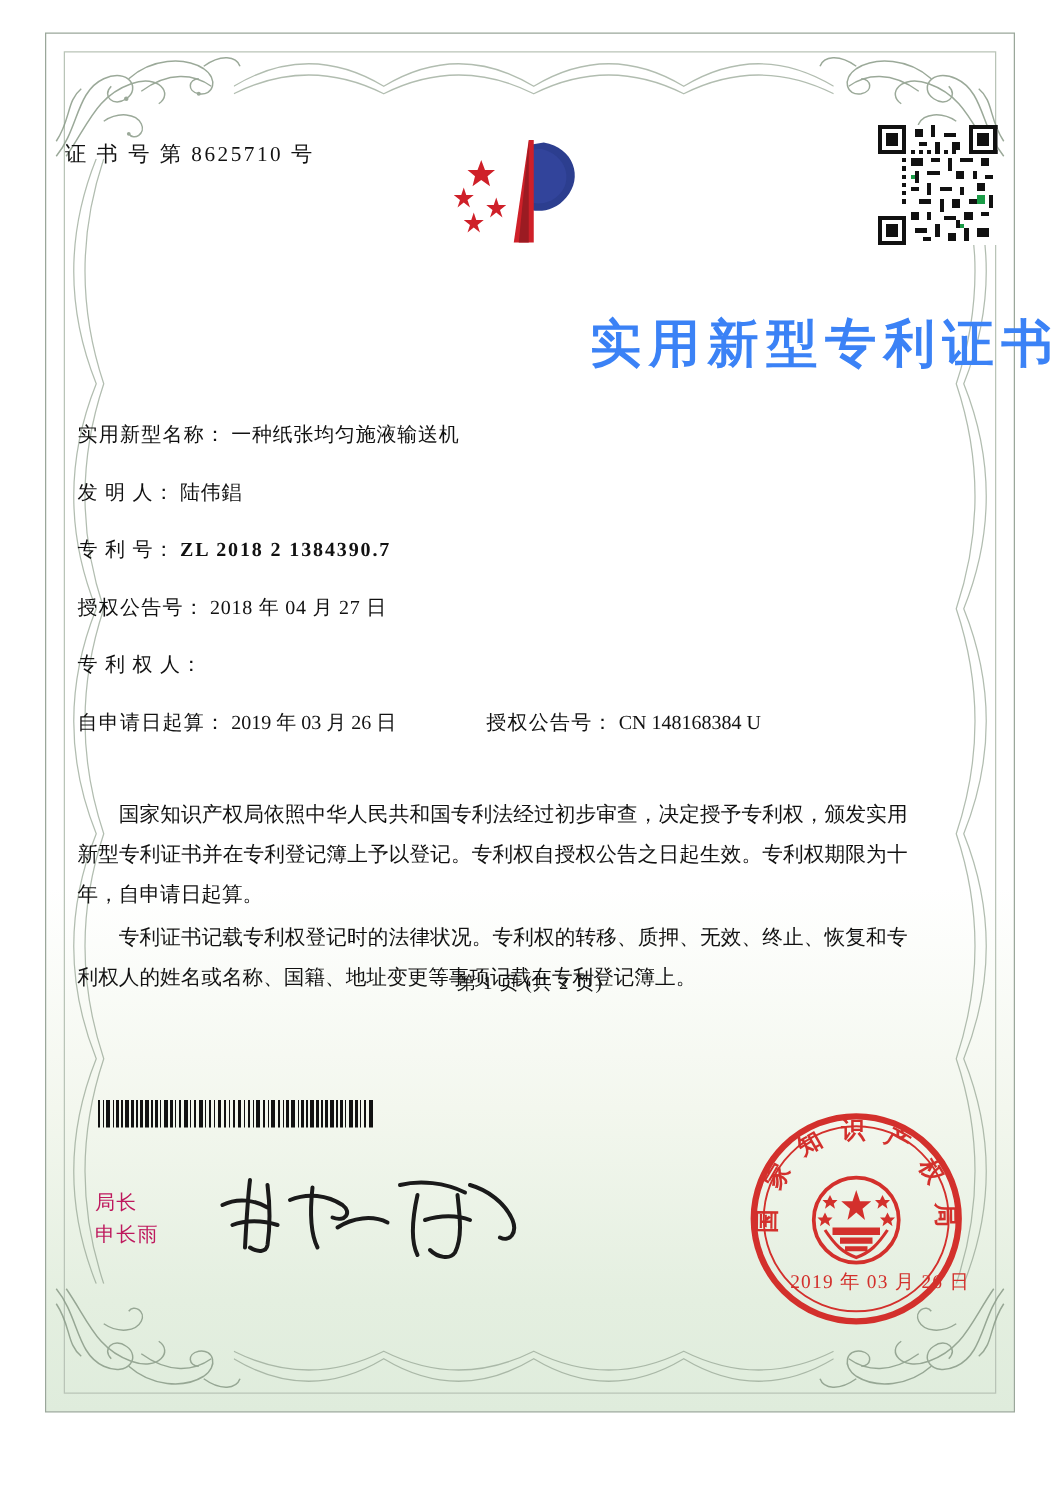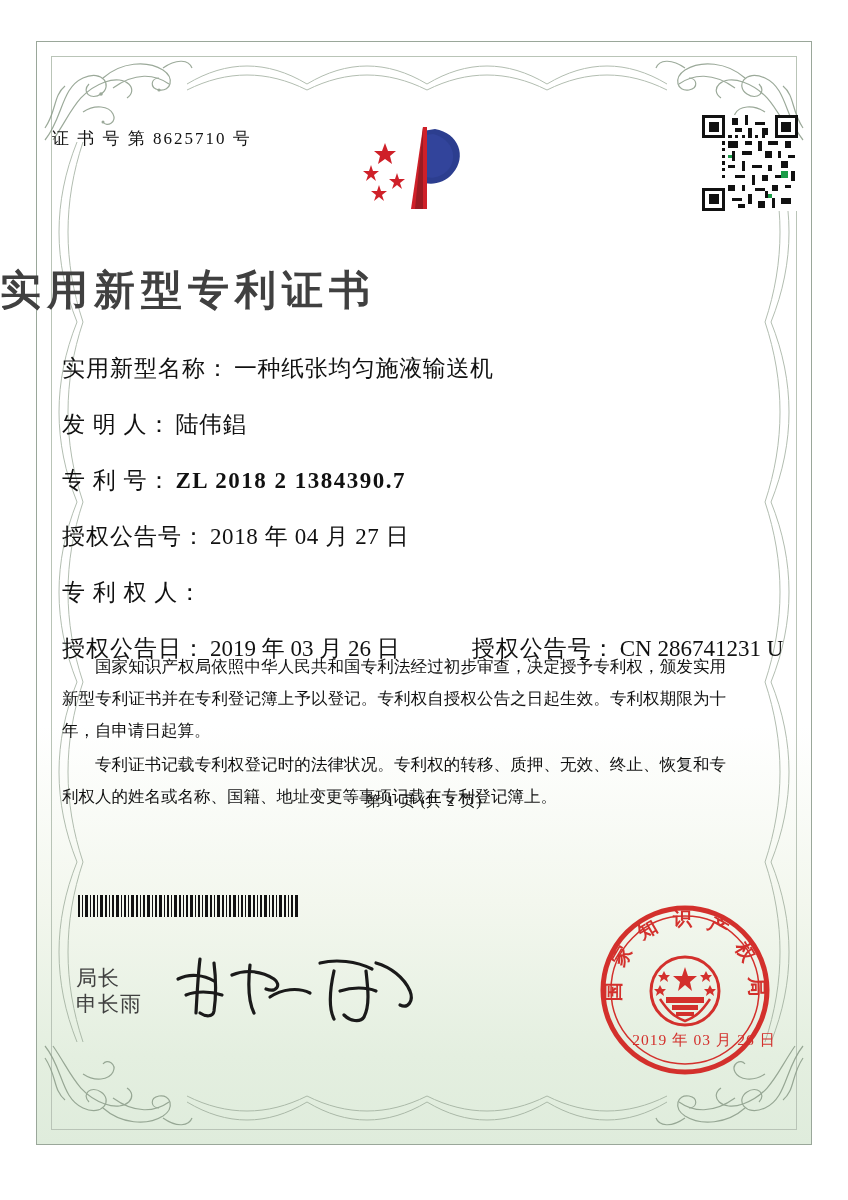--- a/index.html
+++ b/index.html
@@ -15,21 +15,20 @@
     position: relative;
     overflow: hidden;
   }
 
   
   .page {
     position: absolute;
     left: 0; top: 0;
     width: 848px; height: 848px;
     background: #ffffff;
-    margin-top: 15px;
   }
 
   .cert {
     position: absolute;
     left: 36px;
     top: 26px;
     width: 776px;
     height: 1104px;
     background:
       linear-gradient(to bottom, #ffffff 0%, #ffffff 62%, #f3f7ee 78%, #e4efe0 92%, #dfecdc 100%);
@@ -89,35 +88,35 @@
     right: 50px;
     top: 100px;
     width: 96px;
     height: 96px;
   }
 
   .title {
     position: absolute;
     left: 0; right: 0;
     top: 248px;
-    text-align: left;
+    text-align: right;
     font-size: 41px;
     font-weight: bold;
     letter-spacing: 6px;
-    color: #404040;
+    color: #3b82f6;
     font-family: "Liberation Serif", "DejaVu Serif", serif;
   }
 
   
   .fields {
     position: absolute;
     left: 62px;
     top: 338px;
     width: 650px;
-    font-size: 23px;
+    font-size: 16px;
     color: #111;
   }
   .field-row {
     display: flex;
     align-items: baseline;
     margin-bottom: 25px;
     white-space: nowrap;
   }
   .field-label {
     flex: 0 0 auto;
@@ -163,23 +162,23 @@
     top: 880px;
     width: 222px;
     height: 22px;
   }
 
   
   .sign-block {
     position: absolute;
     left: 76px;
     top: 950px;
-    font-size: 21px;
+    font-size: 16px;
     line-height: 26px;
-    color: #404040;
+    color: #be185d;
     letter-spacing: 1px;
     font-family: Liberation Serif, serif;
   }
   .handwriting {
     position: absolute;
     left: 170px;
     top: 930px;
     width: 260px;
     height: 80px;
   }
@@ -421,24 +420,24 @@
       <span class="field-value mono-num">ZL 2018 2 1384390.7</span>
     </div>
     <div class="field-row">
       <span class="field-label">授权公告号：</span>
       <span class="field-value">2018 年 04 月 27 日</span>
     </div>
     <div class="field-row">
       <span class="field-label">专 利 权 人：</span>
     </div>
     <div class="field-row dual">
-      <span class="field-label">授权公告日：</span>
+      <span class="field-label">自申请日起算：</span>
       <span class="second-value">2019 年 03 月 26 日</span>
       <span class="second-label">授权公告号：</span>
-      <span class="second-value">CN 286741231 U</span>
+      <span class="second-value">CN 148168384 U</span>
     </div>
   </div>
 
   <div class="body-text">
     <p>国家知识产权局依照中华人民共和国专利法经过初步审查，决定授予专利权，颁发实用新型专利证书并在专利登记簿上予以登记。专利权自授权公告之日起生效。专利权期限为十年，自申请日起算。</p>
     <p>专利证书记载专利权登记时的法律状况。专利权的转移、质押、无效、终止、恢复和专利权人的姓名或名称、国籍、地址变更等事项记载在专利登记簿上。</p>
   </div>
 
   <svg class="barcode" viewBox="0 0 222 22" shape-rendering="crispEdges">
     <rect width="222" height="22" fill="#ffffff" fill-opacity="0"></rect>

